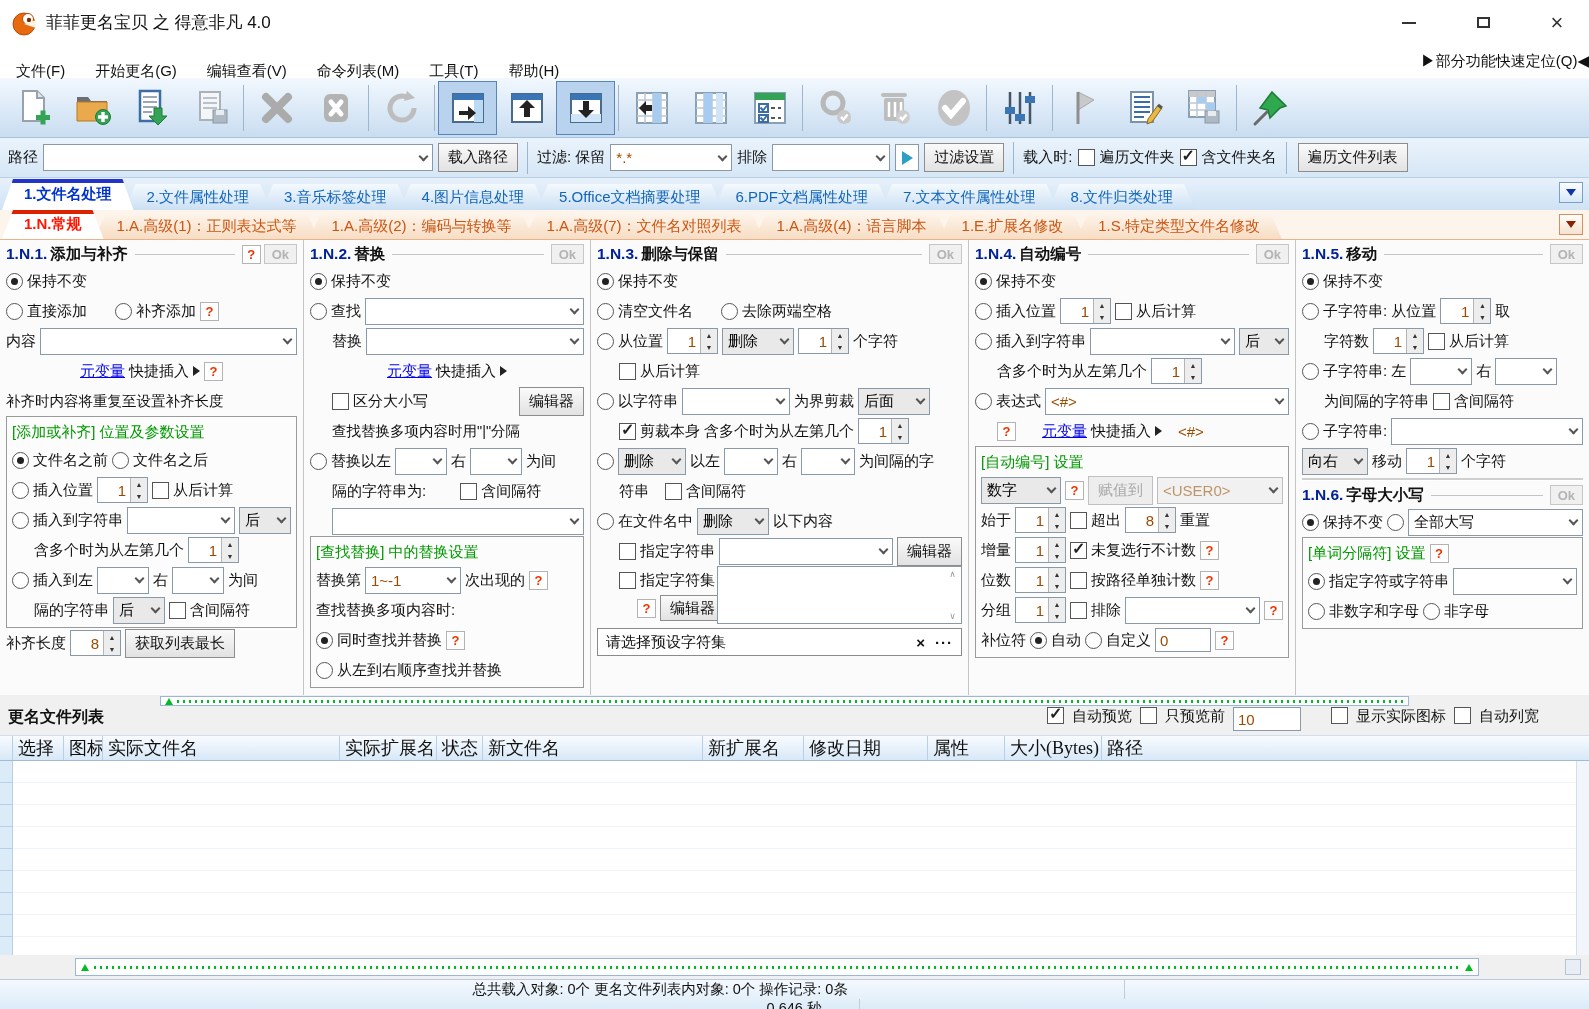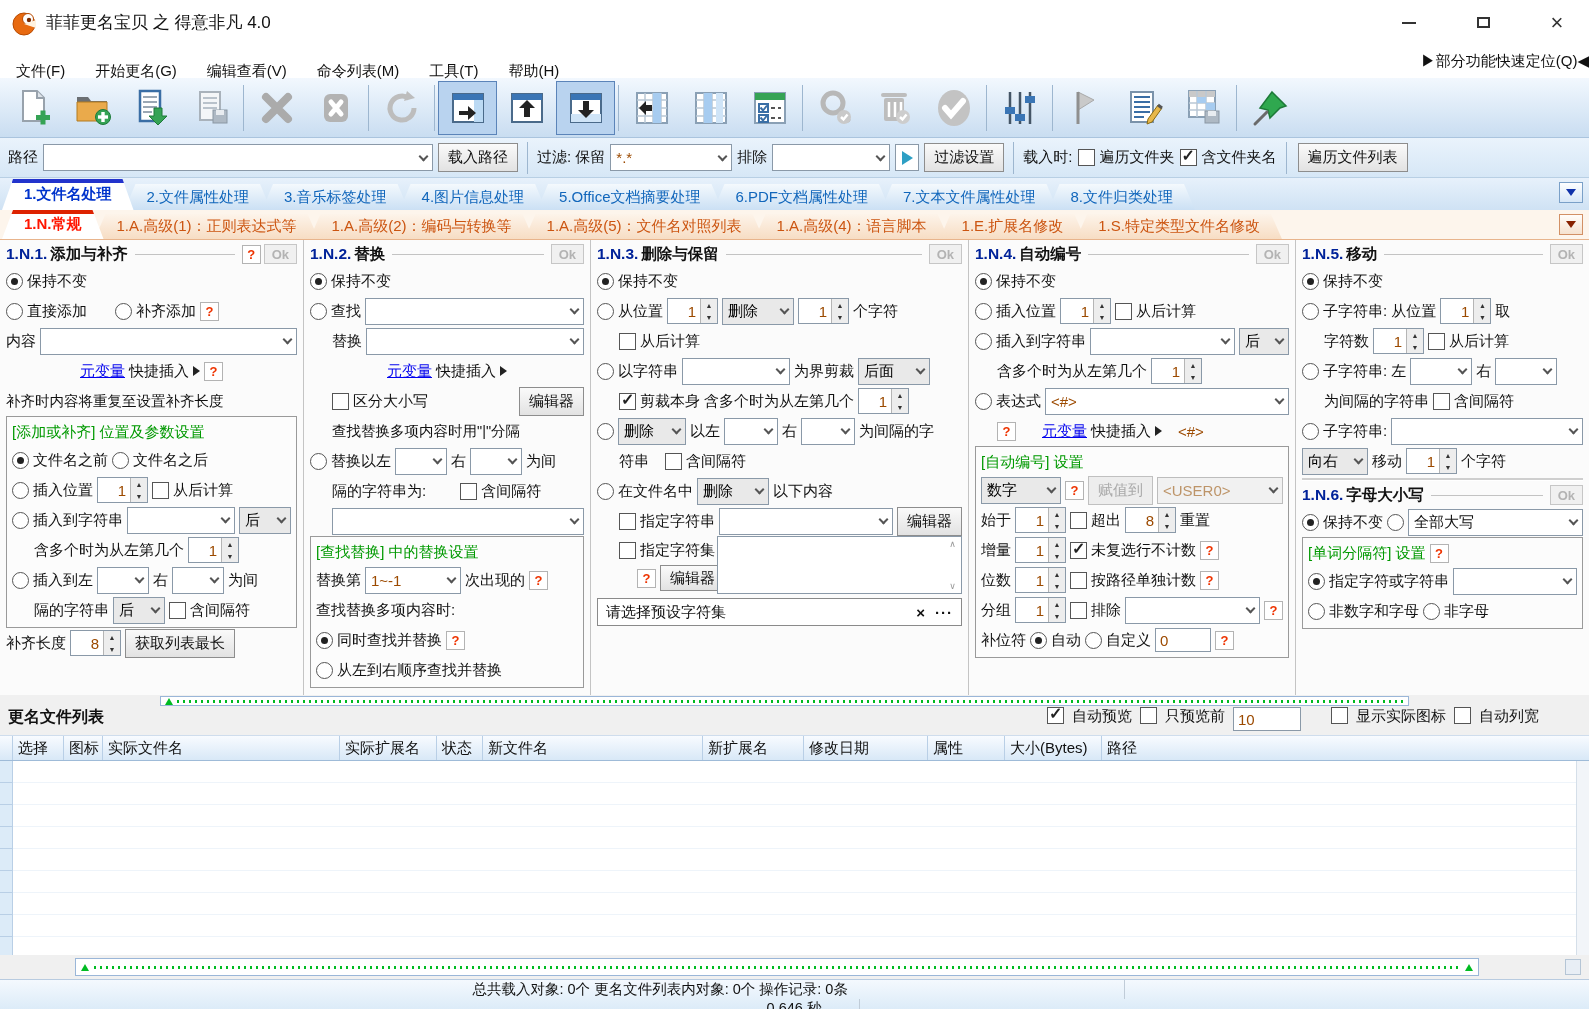--- a/index.html
+++ b/index.html
@@ -90,21 +90,21 @@
 
   
   .splitter{height:12px;background:#f0f0f0;display:flex;align-items:center;padding:0 180px 0 160px;}
   .strack{flex:1;height:10px;border:1px solid #9ab6d8;background:#fff;display:flex;align-items:center;padding:0 4px;gap:4px;}
   .gdots{flex:1;height:3px;background:repeating-linear-gradient(90deg,#00bb22 0 2px,transparent 2px 6px);}
   .gtri{width:0;height:0;border-left:4px solid transparent;border-right:4px solid transparent;border-bottom:7px solid #00bb22;flex:none;}
   .listcap{height:28px;background:#f0f0f0;display:flex;padding:0 50px 0 8px;gap:8px;}
   .listcap .cap{font-weight:bold;font-size:16px;margin-right:auto;}
   .smallinput{border:1px solid #8a99a8;background:#fff;height:24px;width:68px;display:flex;align-items:center;padding:0 4px;color:#9c4a00;}
   .thead{height:26px;display:flex;background:linear-gradient(#f8fbff,#d8e8f7);border-top:1px solid #cfdded;border-bottom:1px solid #9fbbd8;}
-  .th{display:flex;align-items:center;padding:0 5px;border-right:1px solid #b9cfe6;font-size:15px;overflow:hidden;white-space:nowrap;}
+  .th{display:flex;align-items:center;padding:0 5px;border-right:1px solid #b9cfe6;font-size:18px;overflow:hidden;white-space:nowrap;font-family:Liberation Serif, serif;}
   .tbody{height:194px;display:flex;background:#fff;}
   .rowhdr{width:13px;background:repeating-linear-gradient(180deg,#dcebf8 0 21px,#b9cfe6 21px 22px);border-right:1px solid #b9cfe6;}
   .bodyrows{flex:1;background:repeating-linear-gradient(180deg,#ffffff 0 21px,#eef4fa 21px 22px);}
   .vscroll{width:13px;background:#f2f5f9;border-left:1px solid #d5dfe9;}
   .hscroll{height:24px;background:#f0f0f0;display:flex;align-items:center;padding:0 8px 0 75px;gap:6px;}
   .htrack{flex:1;height:18px;border:1px solid #9ab6d8;background:#fff;display:flex;align-items:center;padding:0 5px;gap:5px;}
   .hgrip{width:16px;height:16px;border:1px solid #b5c5d5;background:#e8eef5;flex:none;margin-left:80px;}
 
   
   .status{height:30px;background:linear-gradient(#f4f9fe,#dcebf8);border-top:1px solid #b8cbe0;display:flex;align-items:center;font-size:14.5px;flex-direction:column;}
@@ -371,21 +371,21 @@
   <div class="tab tab1">7.文本文件属性处理</div>
   <div class="tab tab1">8.文件归类处理</div>
   <div class="tabarrow">
       <i class="dn"></i>
     </div>
 </div>
 <div class="tabrow2">
   <div class="tab tab2 active">1.N.常规</div>
   <div class="tab tab2">1.A.高级(1)：正则表达式等</div>
   <div class="tab tab2">1.A.高级(2)：编码与转换等</div>
-  <div class="tab tab2">1.A.高级(5)：文件名对照列表</div>
+  <div class="tab tab2">1.A.高级(7)：文件名对照列表</div>
   <div class="tab tab2">1.A.高级(4)：语言脚本</div>
   <div class="tab tab2">1.E.扩展名修改</div>
   <div class="tab tab2">1.S.特定类型文件名修改</div>
   <div class="tabarrow orange">
       <i class="dn"></i>
     </div>
 </div>
 
 <div class="panels">
 
@@ -627,20 +627,27 @@
   <div class="panel" style="width:378px;">
     <div class="ptitle">
         <span class="num">1.N.3.</span>
         <span class="name">删除与保留</span>
         <span class="pline"></span>
         <span class="okbtn">Ok</span>
       </div>
     <div class="row">
         <span class="radio on"></span>
         <span>保持不变</span>
+      </div>
+    <div class="row">
+        <span class="radio"></span>
+        <span>清空文件名</span>
+      <span style="width:20px;"></span>
+        <span class="radio"></span>
+        <span>去除两端空格</span>
       </div>
     <div class="row">
         <span class="radio"></span>
         <span>从位置</span>
       <span class="spin">
           <span class="num">1</span>
           <span class="ud">
             <span>▲</span>
             <span>▼</span>
           </span>

